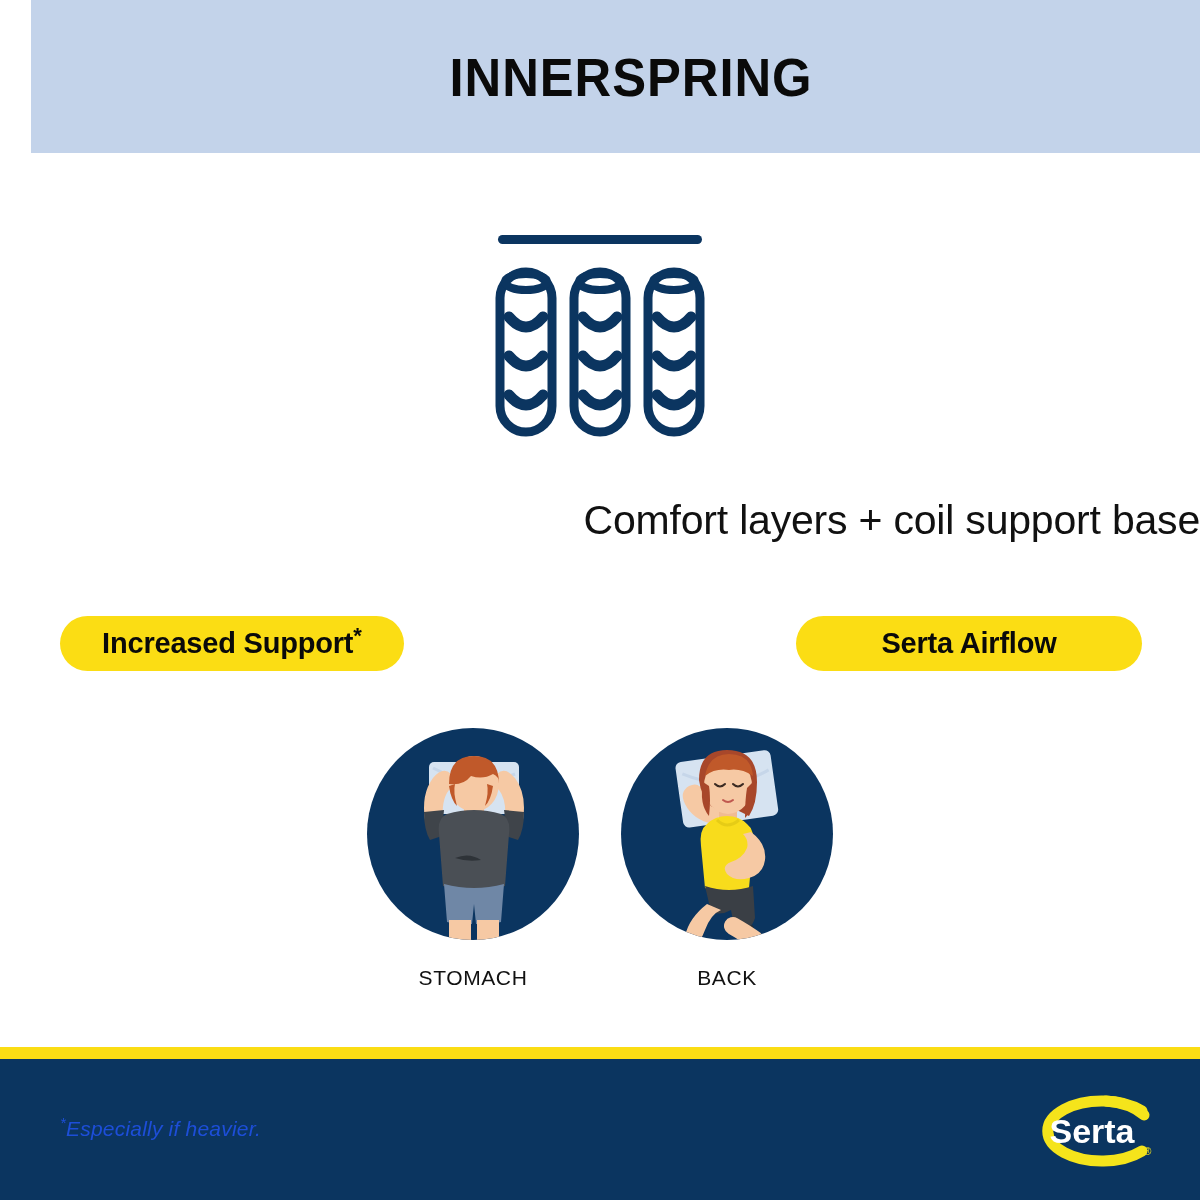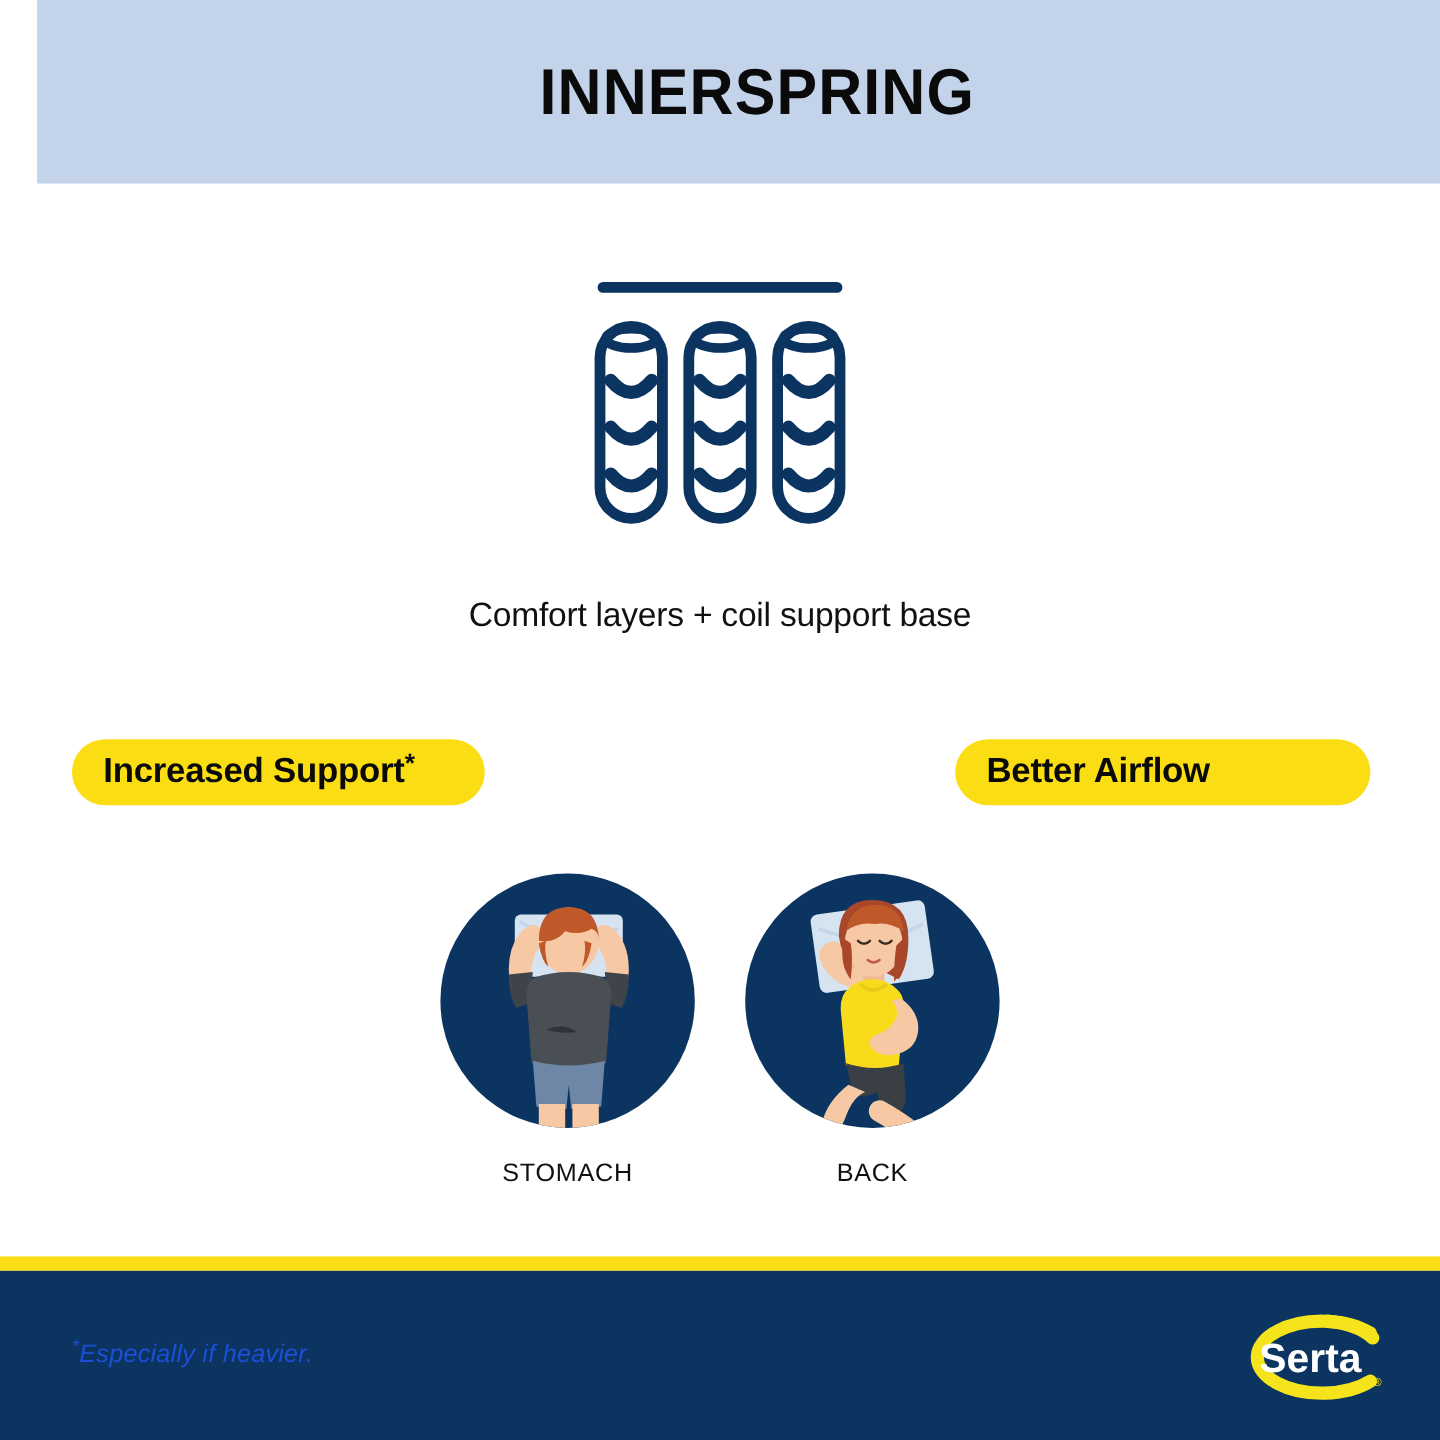--- a/index.html
+++ b/index.html
@@ -45,22 +45,22 @@
     display: flex;
     justify-content: center;
   }
 
   
   .subtitle {
     position: absolute;
     left: 0;
     top: 497px;
     width: 1200px;
-    text-align: center;
-    font-size: 28px;
+    text-align: right;
+    font-size: 41px;
     font-weight: 300;
     color: #111111;
     letter-spacing: -0.2px;
   }
 
   
   .pills-row {
     position: absolute;
     left: 60px;
     top: 616px;
@@ -68,21 +68,21 @@
     display: flex;
     justify-content: space-between;
     align-items: center;
   }
   .pill {
     background: #fbdd14;
     border-radius: 30px;
     height: 55px;
     display: flex;
     align-items: center;
-    justify-content: flex-start;
+    justify-content: center;
     box-sizing: border-box;
     padding: 0 26px;
   }
   .pill-0 { width: 344px; }
   .pill-1 { width: 344px; }
   .pill-2 { width: 346px; }
   .pill-label {
     font-size: 29px;
     font-weight: 600;
     color: #0a0a0a;
@@ -205,21 +205,21 @@
 </div>
 
 <div class="subtitle">Comfort layers + coil support base</div>
 
 <div class="pills-row">
   <div class="pill pill-0">
     <span class="pill-label">Increased Support</span>
       <span class="pill-star">*</span>
   </div>
   <div class="pill pill-2">
-    <span class="pill-label">Better Airflow</span>
+    <span class="pill-label">Serta Airflow</span>
   </div>
 </div>
 
 <div class="positions-row">
 
   <div class="position-item">
     <div class="position-circle">
       <svg width="212" height="212" viewBox="0 0 212 212">
 
         <g>

